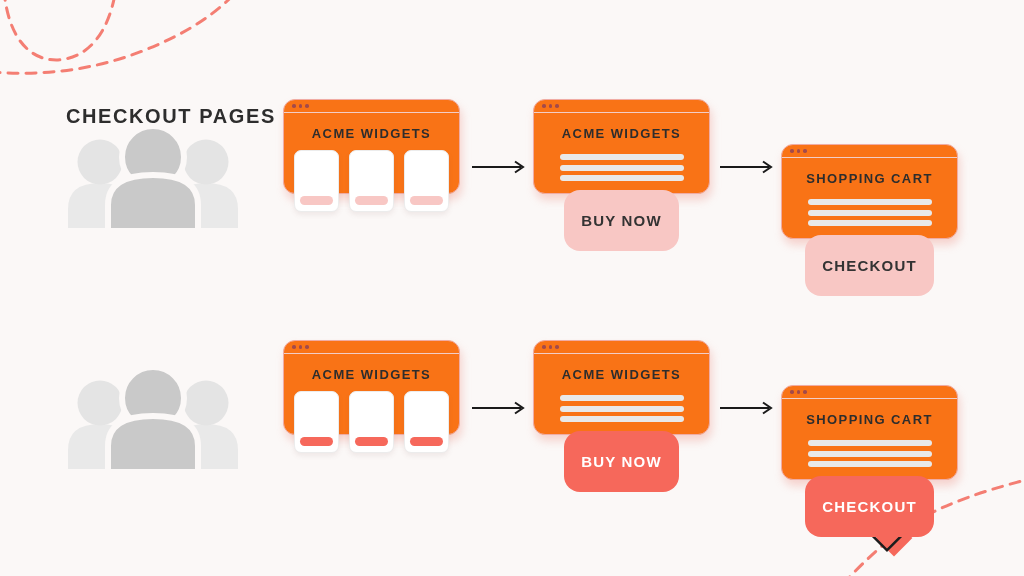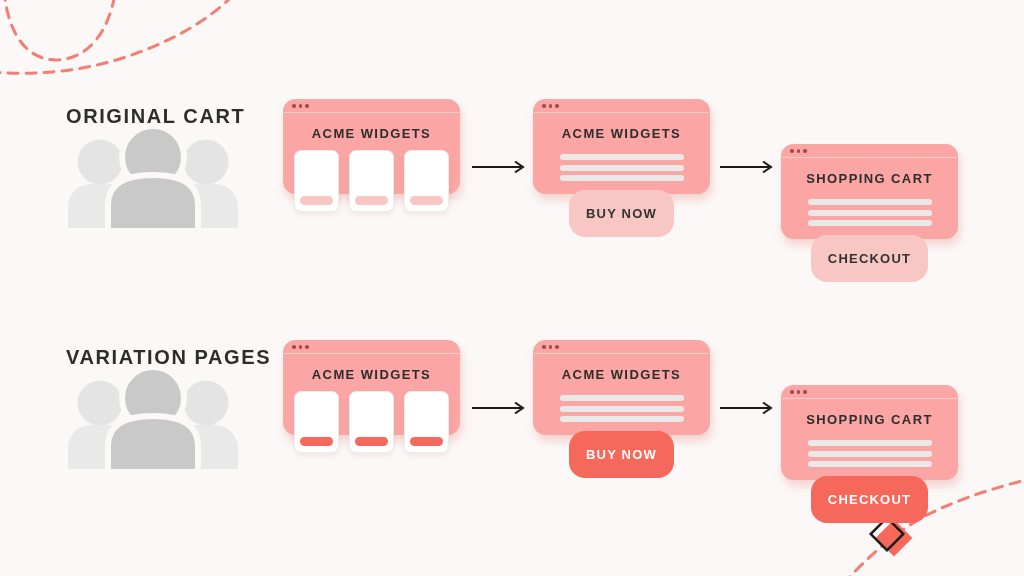--- a/index.html
+++ b/index.html
@@ -9,42 +9,42 @@
 
   svg.decor { position:absolute; overflow:visible; pointer-events:none; }
   .decor-tl { left:0; top:0; }
   .decor-br { left:815px; top:466px; }
 
   .row { position:absolute; left:0; width:1024px; height:124px; }
   .row-label { position:absolute; left:66px; top:6px; font-size:20px; font-weight:700;
                letter-spacing:1.6px; color:var(--text_dark,#222); white-space:nowrap; }
   .audience { position:absolute; left:62px; top:30px; overflow:visible; }
 
-  .window { position:absolute; top:0; width:177px; height:95px; background:#fca5a5;
+  .window { position:absolute; top:0; width:177px; height:95px; background:#f97316;
             border:1px solid var(--window_border,#f0aca4); border-radius:12px;
             box-shadow:2px 6px 9px rgba(238,156,144,0.40); }
   .win-1 { left:283px; } .win-2 { left:533px; } .win-3 { left:781px;margin-top:45px; }
   .titlebar { height:13px; border-bottom:1px solid #f2cdc7; display:flex; align-items:center;
               padding-left:8px; }
   .dot { width:3.5px; height:3.5px; border-radius:50%; background:#a34a4a; margin-right:3px; }
   .win-title { margin-top:13px; text-align:center; font-size:13px; font-weight:600;
                letter-spacing:1.4px; color:var(--text_dark,#2d2d2d); white-space:nowrap; }
 
   .cards { display:flex; justify-content:center; gap:10px; margin-top:9px; }
   .card { width:45px; height:62px; background:#fff; border:1px solid #ececec; border-radius:7px;
           box-shadow:0 3px 5px rgba(140,100,95,0.10); display:flex; align-items:flex-end;
           justify-content:center; padding-bottom:6px; }
   .card-pill { width:33px; height:9px; border-radius:5px; }
 
   .lines { margin-top:13px; }
   .line { width:124px; height:6px; border-radius:3px; background:var(--line_gray,#e9e9e9);
           margin:0 auto 4.5px auto; }
   .cta-wrap { text-align:center; margin-top:9px; }
-  .cta { display:inline-block; border:none; border-radius:16px; padding:16px 17px;
-         font-family:"Liberation Sans",sans-serif; font-size:13px; font-weight:600;
+  .cta { display:inline-block; border:none; border-radius:16px; padding:22px 17px;
+         font-family:"Liberation Sans",sans-serif; font-size:15px; font-weight:600;
          letter-spacing:1.2px; cursor:pointer; }
 
   .row-original .card-pill, .row-original .cta { background:var(--soft_pink,#f8c7c4); color:#333; }
   .row-variation .card-pill, .row-variation .cta { background:var(--coral,#f6685b); color:#fff; }
 
   .arrow { position:absolute; top:61px; }
   .arrow-1 { left:471px; } .arrow-2 { left:719px; }
   .row-1 { top:99px; } .row-2 { top:340px; }
 </style>
 </head>
@@ -59,21 +59,21 @@
 
   <svg class="decor decor-br" width="209" height="112" viewBox="0 0 209 112">
     <path d="M28,118 C52,92 80,66 110,50 C145,32 180,22 214,13" fill="none" stroke="#F2685C" stroke-opacity="0.85" stroke-width="3" stroke-linecap="round" stroke-dasharray="10 8"></path>
     <g>
       <rect x="-13" y="-13" width="26" height="26" transform="translate(79,72) rotate(45)" fill="#F6685B"></rect>
       <rect x="-11.5" y="-11.5" width="23" height="23" transform="translate(72,68) rotate(45)" fill="none" stroke="#1c1c1c" stroke-width="2.5"></rect>
     </g>
   </svg>
 
   <section class="row row-1 row-original">
-    <h2 class="row-label">ORIGINAL CART</h2>
+    <h2 class="row-label">CHECKOUT PAGES</h2>
 
     <svg class="audience" width="182" height="99" viewBox="0 0 182 99">
       <path d="M6,99 L6,80 Q6,54 38,54 Q70,54 70,80 L70,99 Z" fill="#e9e9e9"></path>
       <circle cx="38" cy="33" r="22.5" fill="#e4e4e4"></circle>
       <path d="M112,99 L112,80 Q112,54 144,54 Q176,54 176,80 L176,99 Z" fill="#e9e9e9"></path>
       <circle cx="144" cy="33" r="22.5" fill="#e4e4e4"></circle>
       <circle cx="91" cy="28" r="31" fill="#c9c9c9" stroke="#fbf8f7" stroke-width="6"></circle>
       <path d="M46,102 L46,76 Q46,46 91,46 Q136,46 136,76 L136,102 Z" fill="#c9c9c9" stroke="#fbf8f7" stroke-width="6"></path>
     </svg>
 
@@ -132,21 +132,20 @@
       <div class="lines">
         <div class="line"></div>
         <div class="line"></div>
         <div class="line"></div>
       </div>
       <div class="cta-wrap"><button class="cta">CHECKOUT</button></div>
     </div>
   </section>
 
   <section class="row row-2 row-variation">
-    <h2 class="row-label">VARIATION PAGES</h2>
 
     <svg class="audience" width="182" height="99" viewBox="0 0 182 99">
       <path d="M6,99 L6,80 Q6,54 38,54 Q70,54 70,80 L70,99 Z" fill="#e9e9e9"></path>
       <circle cx="38" cy="33" r="22.5" fill="#e4e4e4"></circle>
       <path d="M112,99 L112,80 Q112,54 144,54 Q176,54 176,80 L176,99 Z" fill="#e9e9e9"></path>
       <circle cx="144" cy="33" r="22.5" fill="#e4e4e4"></circle>
       <circle cx="91" cy="28" r="31" fill="#c9c9c9" stroke="#fbf8f7" stroke-width="6"></circle>
       <path d="M46,102 L46,76 Q46,46 91,46 Q136,46 136,76 L136,102 Z" fill="#c9c9c9" stroke="#fbf8f7" stroke-width="6"></path>
     </svg>
 

